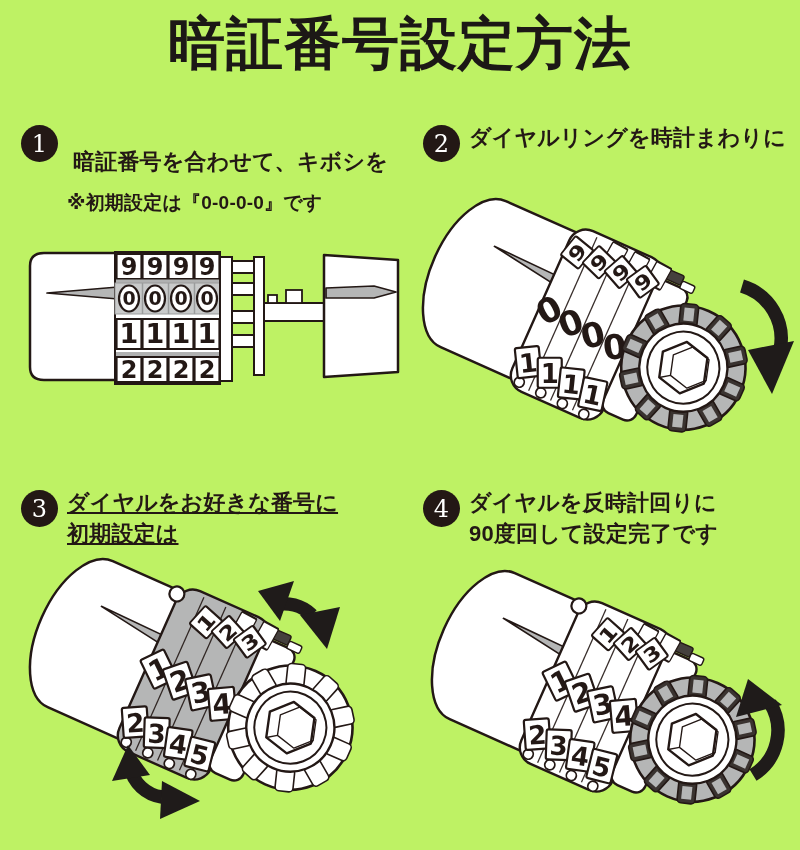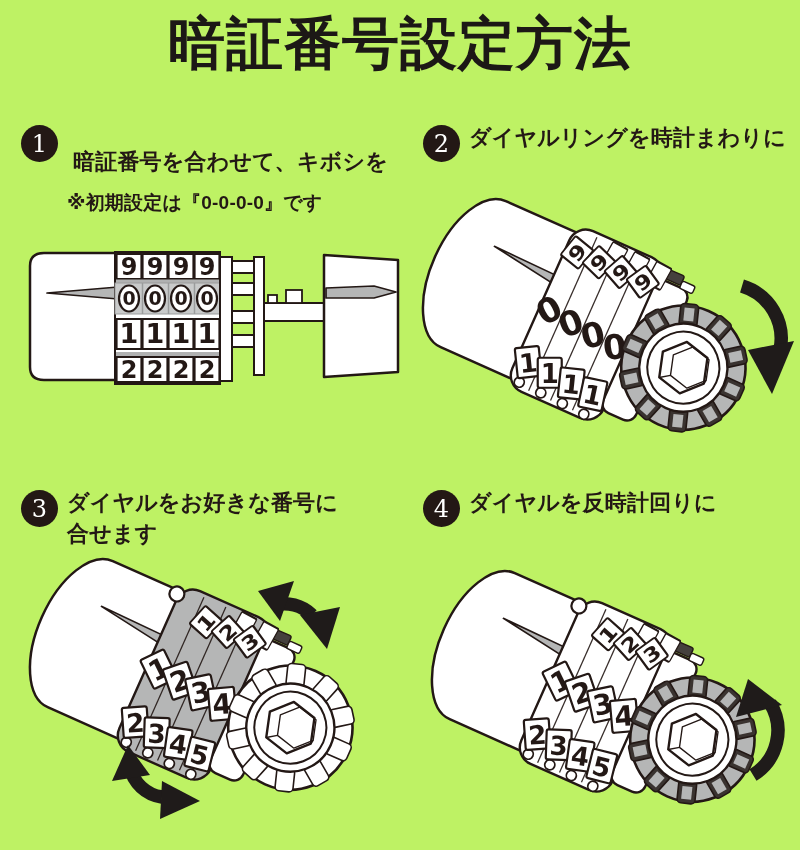--- a/index.html
+++ b/index.html
@@ -111,28 +111,29 @@
     <div>暗証番号を合わせて、キボシを</div>
   </div>
   <div class="note" style="left:67px; top:190px;">※初期設定は『0-0-0-0』です</div>
 
   <div class="badge" style="left:423px; top:125px;">2</div>
   <div class="step-text" style="left:469px; top:122px;">
     <div>ダイヤルリングを時計まわりに</div>
   </div>
 
   <div class="badge" style="left:21px; top:490px;">3</div>
-  <div class="step-text" style="left:67px; top:487px;">
+  <div class="step-text" style="left:67px; top:487px;text-decoration:underline;">
     <div>ダイヤルをお好きな番号に</div>
-    <div>合せます</div>
+    <div>初期設定は</div>
   </div>
 
   <div class="badge" style="left:423px; top:490px;">4</div>
   <div class="step-text" style="left:469px; top:487px;">
     <div>ダイヤルを反時計回りに</div>
+    <div>90度回して設定完了です</div>
   </div>
 
   <svg style="left:10px; top:233px;" width="390" height="192" viewBox="0 0 390 192">
     <g>
       <path class="outline" d="M 108,20 L 34,20 Q 20,20 20,33 L 20,134 Q 20,147 34,147 L 108,147 Z" stroke-width="2.4"></path>
     </g>
     <polygon points="37,60 108,54 108,66" fill="#b5b6b6" stroke="#231815" stroke-width="1.7" stroke-linejoin="round"></polygon>
     <g>
       <rect x="105" y="19" width="105" height="132" fill="#ffffff" stroke="#231815" stroke-width="2"></rect>
 

